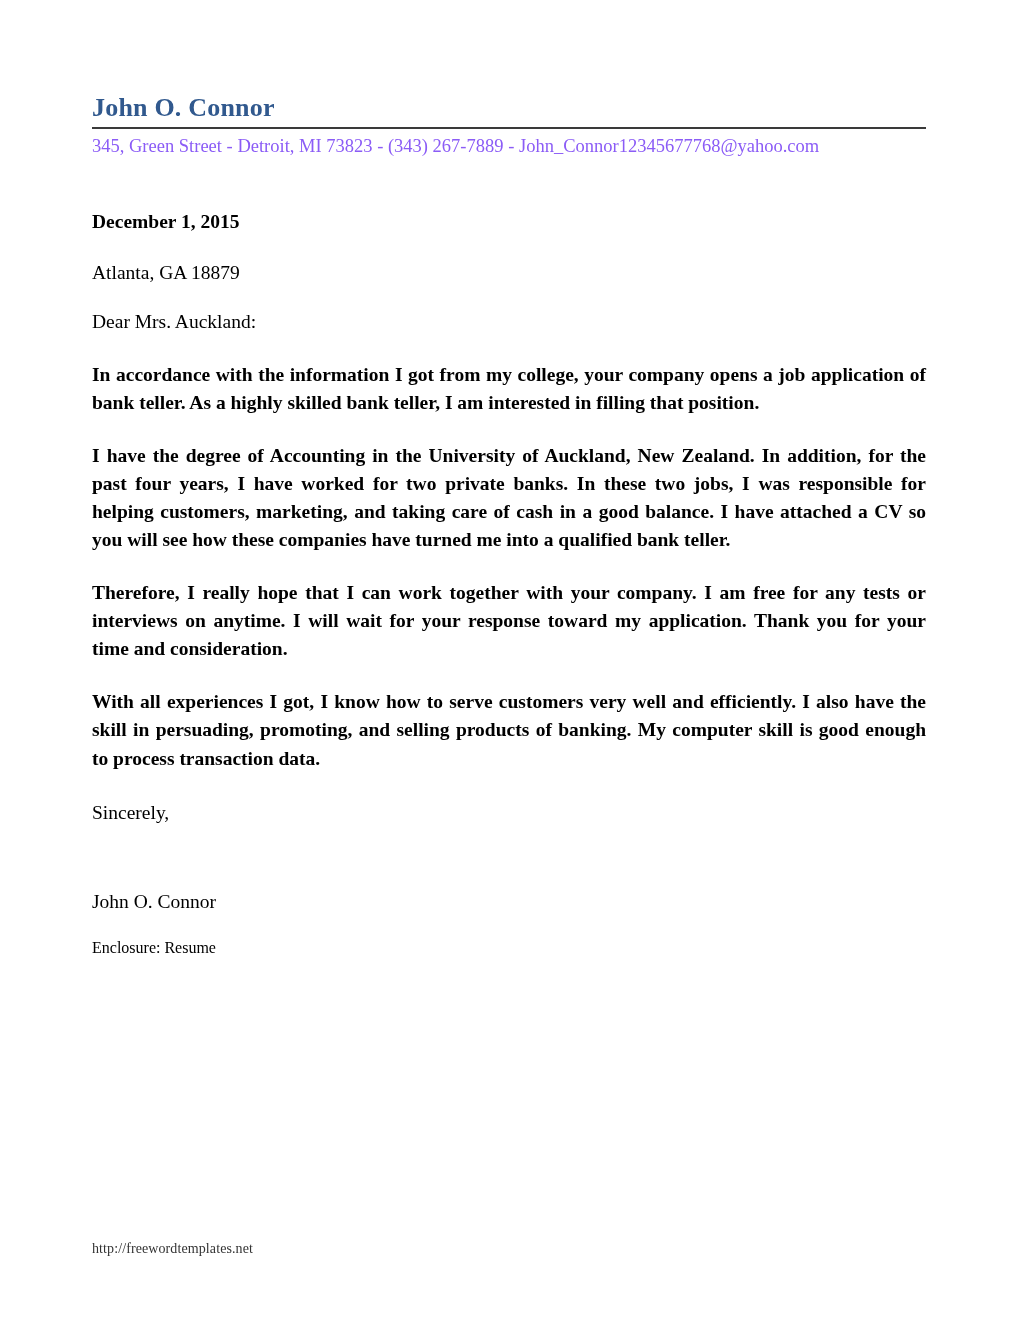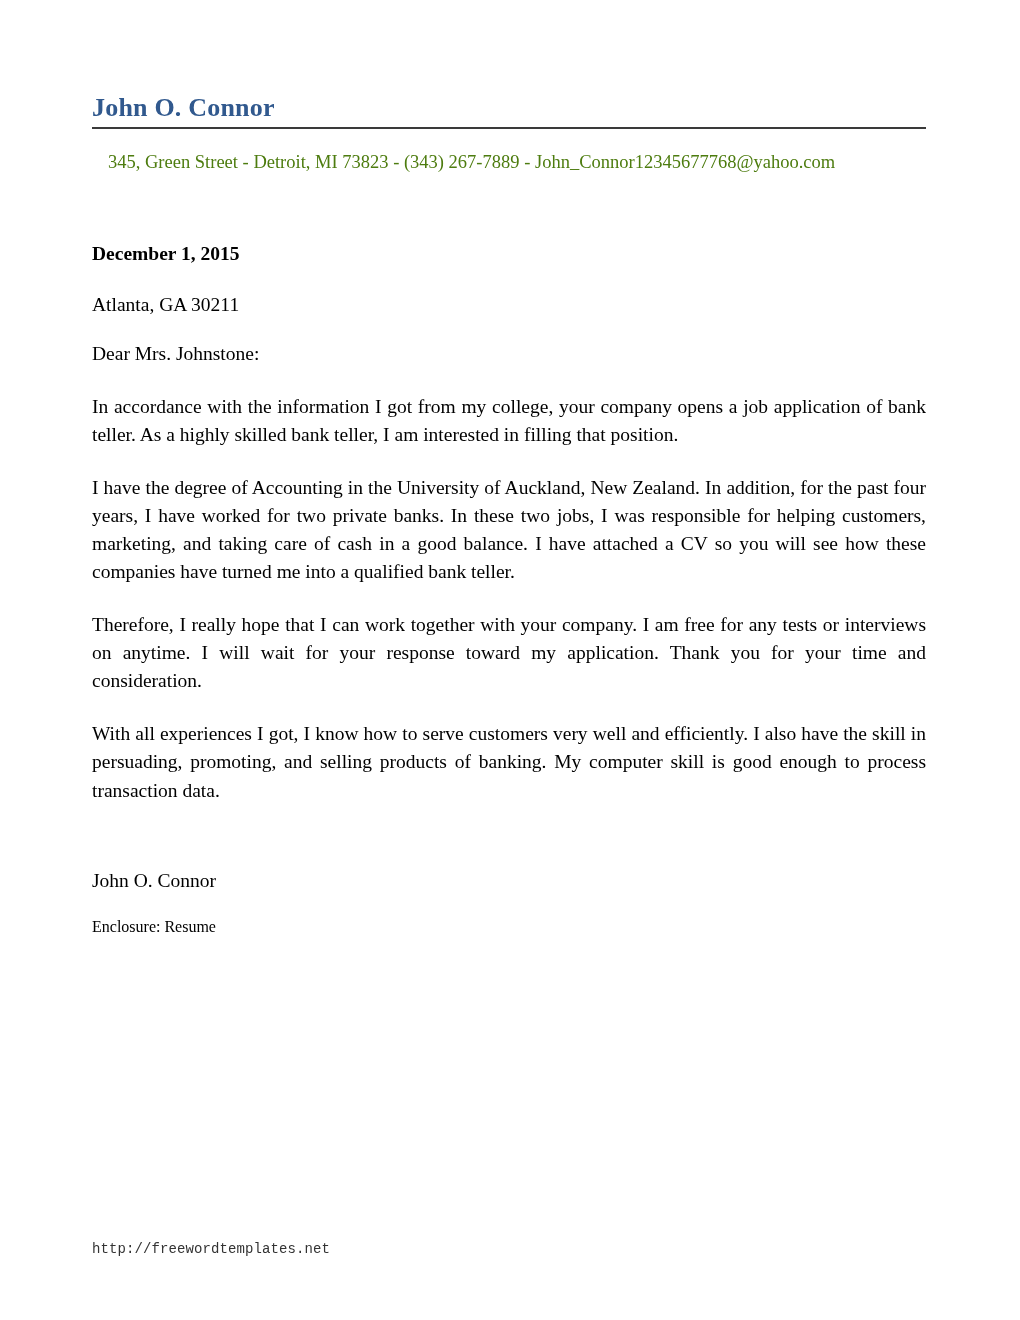--- a/index.html
+++ b/index.html
@@ -41,23 +41,23 @@
   }
   .letterhead-rule {
     border: 0;
     border-top: 2px solid #3a3a3a;
     margin: 0;
     width: 834px;
   }
   .sender-contact {
     font-size: 18.5px;
     line-height: 1.35;
-    margin: 16px;
+    margin: 0;
     padding-top: 5px;
-    color: #4d7c0f;
+    color: #8b5cf6;
     white-space: nowrap;
   }
 
   
   .letter-date {
     font-size: 19.5px;
     line-height: 1.4;
     margin: 0;
     padding-top: 49px;
     font-weight: bold;
@@ -77,20 +77,21 @@
     margin: 0;
     padding-top: 22px;
   }
   .body-paragraph {
     font-size: 19.5px;
     line-height: 1.44;
     margin: 0;
     padding-top: 25px;
     text-align: justify;
     text-justify: inter-word;
+    font-weight: bold;
   }
   .closing {
     font-size: 19.5px;
     line-height: 1.4;
     margin: 0;
     padding-top: 26px;
   }
   .signature-name {
     font-size: 19.5px;
     line-height: 1.4;
@@ -102,21 +103,21 @@
     line-height: 1.4;
     margin: 0;
     padding-top: 22px;
   }
 
   
   .page-footer {
     position: absolute;
     left: 92px;
     top: 1241px;
-    font-family: Liberation Mono, monospace;
+    font-family: Liberation Serif, serif;
     font-size: 14px;
     color: #333333;
     letter-spacing: 0.1px;
   }
   .footer-url {
     text-decoration: none;
     color: #333333;
   }
 </style>
 </head>
@@ -128,33 +129,34 @@
 
     <header class="letterhead">
       <h1 class="sender-name">John O. Connor</h1>
       <hr class="letterhead-rule">
       <p class="sender-contact">345, Green Street - Detroit, MI 73823 - (343) 267-7889 - John_Connor12345677768@yahoo.com</p>
     </header>
 
     <p class="letter-date">December 1, 2015</p>
 
     <div class="recipient-block">
-      <span class="recipient-line">Atlanta, GA 30211</span>
+      <span class="recipient-line">Atlanta, GA 18879</span>
     </div>
 
-    <p class="salutation">Dear Mrs. Johnstone:</p>
+    <p class="salutation">Dear Mrs. Auckland:</p>
 
     <p class="body-paragraph">In accordance with the information I got from my college, your company opens a job application of bank teller. As a highly skilled bank teller, I am interested in filling that position.</p>
 
     <p class="body-paragraph">I have the degree of Accounting in the University of Auckland, New Zealand. In addition, for the past four years, I have worked for two private banks. In these two jobs, I was responsible for helping customers, marketing, and taking care of cash in a good balance. I have attached a CV so you will see how these companies have turned me into a qualified bank teller.</p>
 
     <p class="body-paragraph">Therefore, I really hope that I can work together with your company. I am free for any tests or interviews on anytime. I will wait for your response toward my application. Thank you for your time and consideration.</p>
 
     <p class="body-paragraph">With all experiences I got, I know how to serve customers very well and efficiently. I also have the skill in persuading, promoting, and selling products of banking. My computer skill is good enough to process transaction data.</p>
 
+    <p class="closing">Sincerely,</p>
 
     <p class="signature-name">John O. Connor</p>
 
     <p class="enclosure">Enclosure: Resume</p>
 
   </div>
 
   <div class="page-footer">
     <span class="footer-url">http://freewordtemplates.net</span>
   </div>

